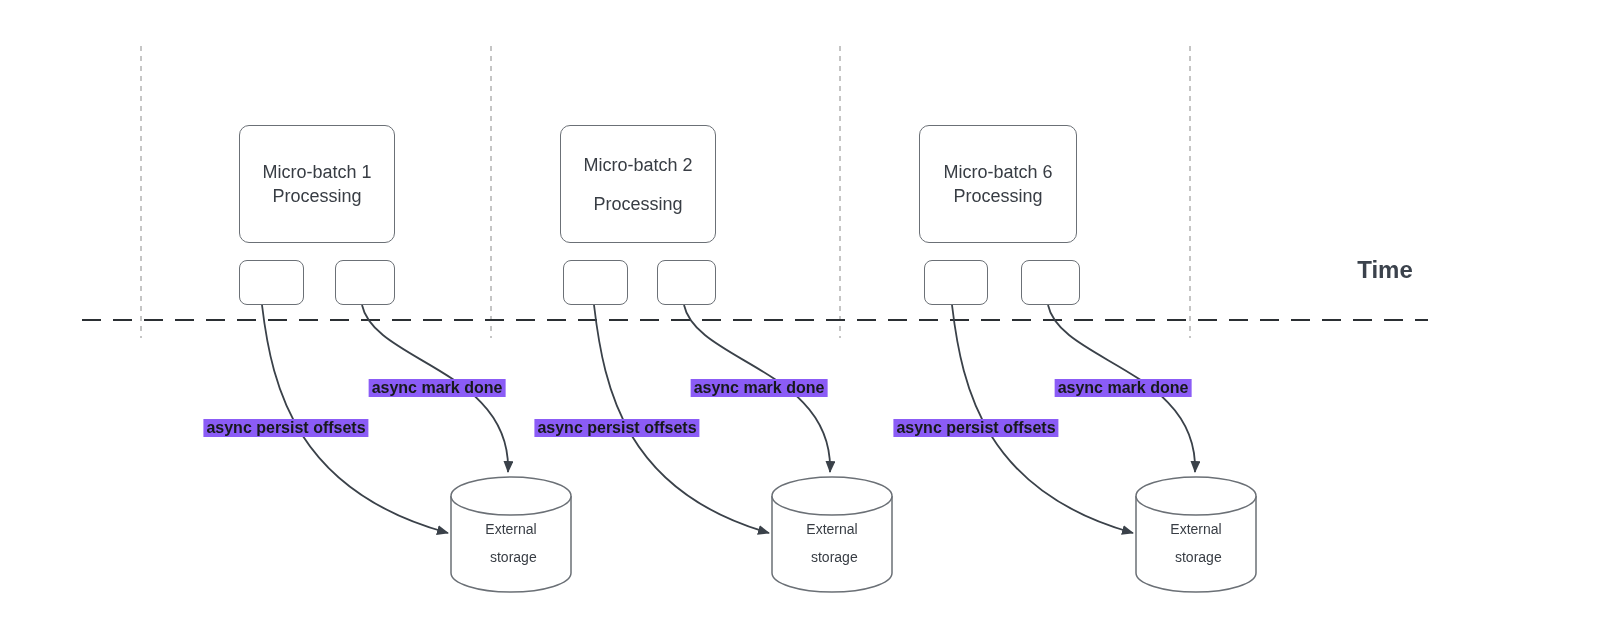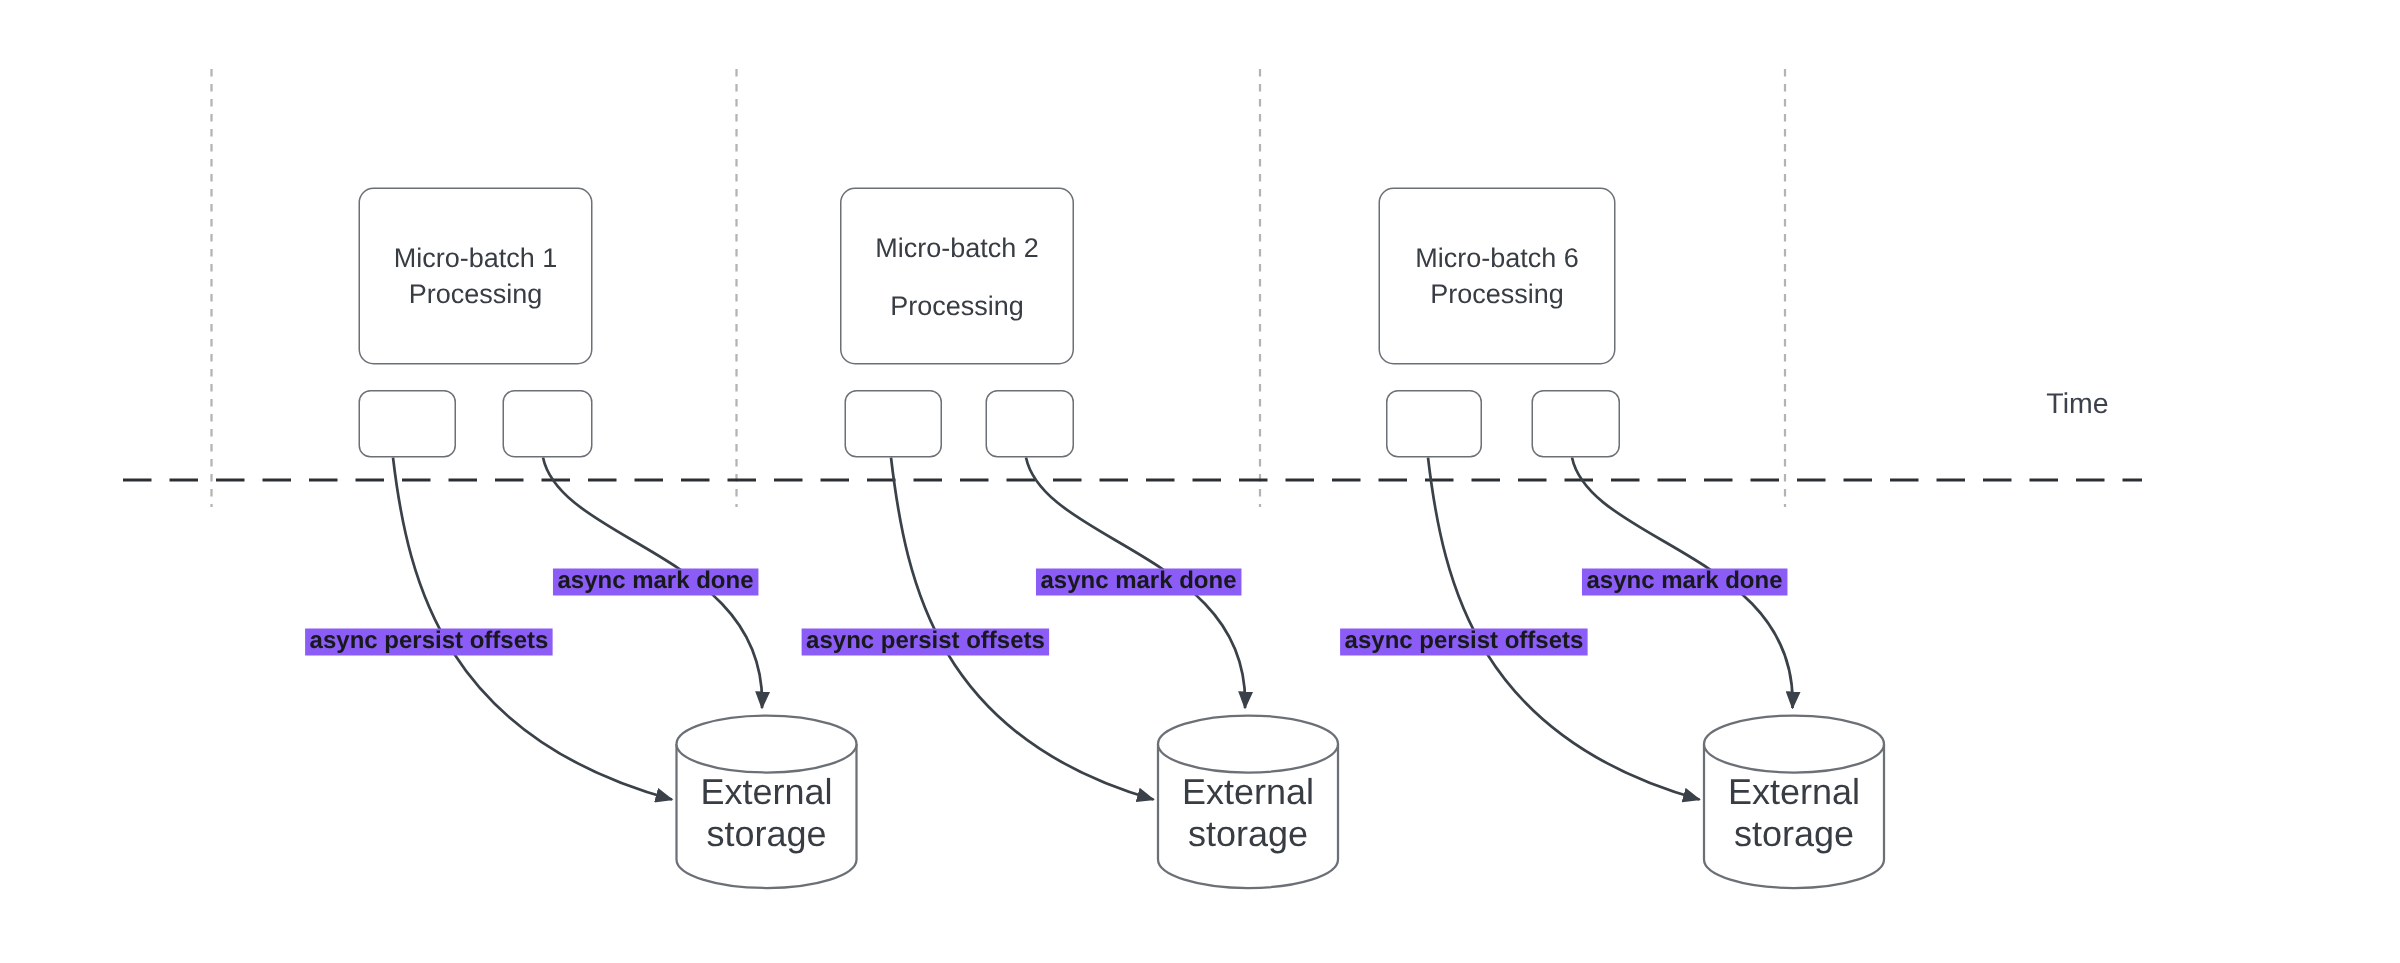--- a/index.html
+++ b/index.html
@@ -32,29 +32,30 @@
     position:absolute;
     transform:translate(-50%,-50%);
     background:#8b5cf6;
     padding:0 3px;
     font-size:16px;font-weight:bold;color:#17191c;
     white-space:nowrap;
   }
   .storage-label{
     position:absolute;
     transform:translate(-50%,-50%);
-    text-align:center;
-    color:#383d44;font-size:24px;line-height:28px;
+    text-align:right;
+    color:#383d44;font-size:14px;line-height:28px;
     white-space:nowrap;
   }
   .time-label{
     position:absolute;
     transform:translate(-50%,-50%);
-    color:#3b424c;font-size:19px;
+    color:#3b424c;font-size:24px;
     white-space:nowrap;
+    font-weight:bold;
   }
 </style>
 </head>
 <body>
 
 <div id="canvas">
 
   <svg id="lines-layer" width="1600" height="642" viewBox="0 0 1600 642" xmlns="http://www.w3.org/2000/svg">
     <defs>
       <marker id="arrowHead" viewBox="0 0 12 10" refX="11" refY="5" markerWidth="12" markerHeight="10" orient="auto" markerUnits="userSpaceOnUse">

